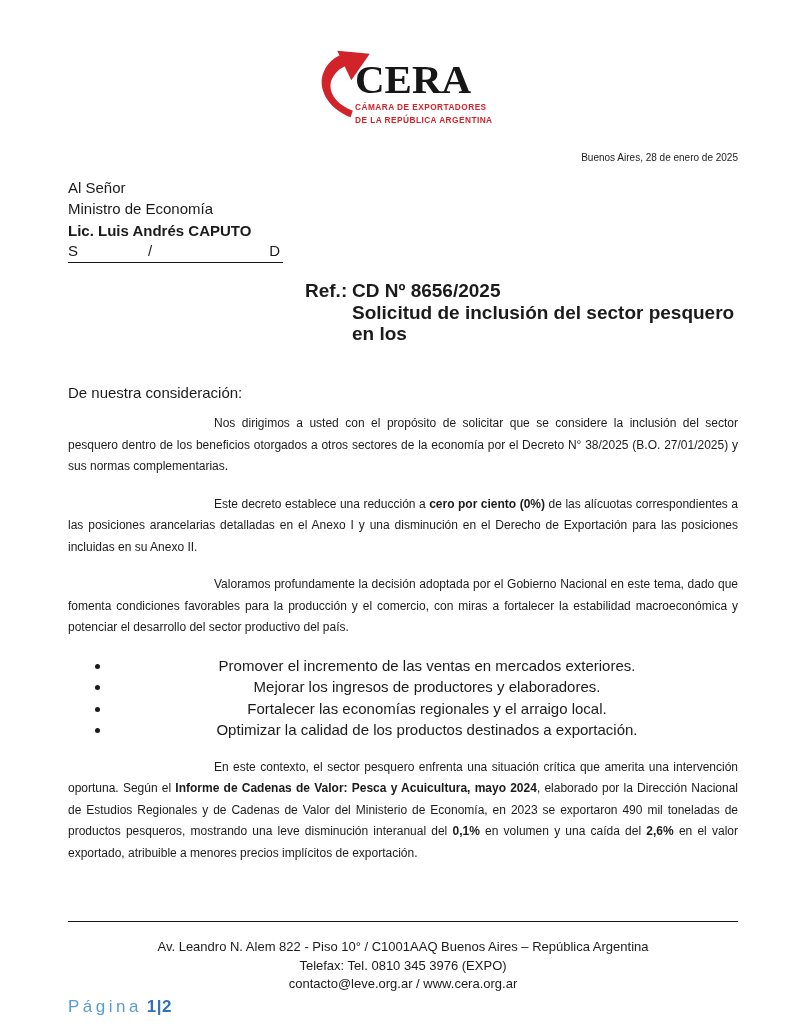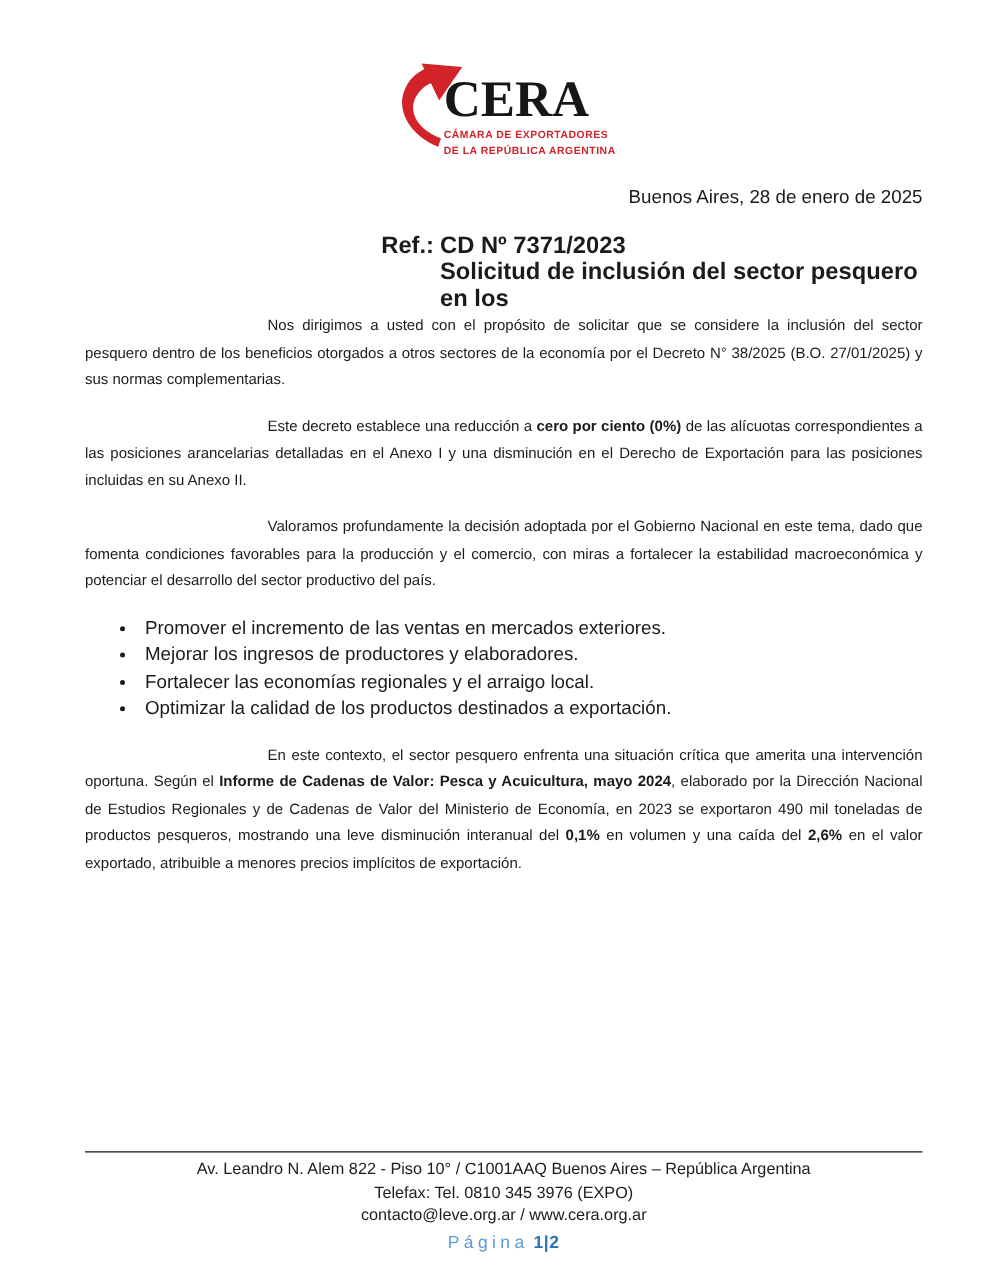--- a/index.html
+++ b/index.html
@@ -23,21 +23,21 @@
     font-weight:700;font-size:41px;line-height:42px;
     color:#161616;letter-spacing:0px;
   }
   .logo-sub{
     color:var(--logo-red);
     font-size:8.3px;font-weight:700;letter-spacing:.45px;
     line-height:11px;margin-top:2px;white-space:nowrap;
   }
 
   
-  .date-line{margin-top:17px;text-align:right;font-size:15px;line-height:21.5px;}
+  .date-line{margin-top:17px;text-align:right;font-size:10px;line-height:21.5px;}
   .addressee{margin-top:8px;font-size:15px;line-height:21.5px;}
   .addr-bold{font-weight:700;}
   .sd-line{
     position:relative;display:block;width:215px;height:21px;
     border-bottom:1.6px solid #161616;font-size:15px;
   }
   .sd-line .sd-s{position:absolute;left:0;bottom:1px;}
   .sd-line .sd-slash{position:absolute;left:80px;bottom:1px;}
   .sd-line .sd-d{position:absolute;right:3px;bottom:1px;}
 
@@ -53,27 +53,27 @@
   .salutation{margin:37px 0 10px 0;font-size:15px;line-height:21.5px;}
   .para{
     font-size:12px;line-height:21.5px;text-align:justify;
     text-indent:146px;margin:0 0 16px 0;
   }
   .b{font-weight:700;}
   ul.bullets{
     margin:4px 0 16px 0;padding:0 0 0 43px;
     font-size:15px;line-height:21.5px;
   }
-  ul.bullets li{padding-left:5px;text-align:left;}
+  ul.bullets li{padding-left:5px;text-align:center;}
 
   
   .footer{position:absolute;left:68px;right:59px;top:921px;border-top:1.6px solid #161616;}
   .footer-line{text-align:center;font-size:13px;line-height:18.5px;}
-  .footer-line:first-of-type{margin-top:4px;}
-  .page-indicator{margin-top:3px;text-align:center;font-size:14px;}
+  .footer-line:first-of-type{margin-top:16px;}
+  .page-indicator{margin-top:3px;text-align:left;font-size:17px;}
   .page-label{color:var(--page-blue);letter-spacing:3.5px;}
   .page-value{color:var(--page-blue-dark);font-weight:700;letter-spacing:.5px;}
 </style>
 </head>
 <body>
 
 <div class="page">
   <div class="content">
 
     <div class="logo-wrap">
@@ -83,29 +83,40 @@
       </svg>
       <div class="logo-text">
         <div class="wordmark">CERA</div>
         <div class="logo-sub">CÁMARA DE EXPORTADORES</div>
         <div class="logo-sub">DE LA REPÚBLICA ARGENTINA</div>
       </div>
     </div>
 
     <div class="date-line">Buenos Aires, 28 de enero de 2025</div>
 
+    <div class="addressee">
+      <div>Al Señor</div>
+      <div>Ministro de Economía</div>
+      <div class="addr-bold">Lic. Luis Andrés CAPUTO</div>
+      <span class="sd-line">
+        <span class="sd-s">S</span>
+        <span class="sd-slash">/</span>
+        <span class="sd-d">D</span>
+      </span>
+    </div>
 
     <div class="ref-block">
       <div class="ref-label">Ref.:</div>
       <div class="ref-lines">
-        <div>CD Nº 7371/2023</div>
+        <div>CD Nº 8656/2025</div>
         <div>Solicitud de inclusión del sector pesquero en los</div>
       </div>
     </div>
 
+    <div class="salutation">De nuestra consideración:</div>
 
     <p class="para"><span>Nos dirigimos a usted con el propósito de solicitar que se considere la inclusión del sector pesquero dentro de los beneficios otorgados a otros sectores de la economía por el Decreto N° 38/2025 (B.O. 27/01/2025) y sus normas complementarias.</span></p>
     <p class="para"><span>Este decreto establece una reducción a </span><span class="b">cero por ciento (0%)</span><span> de las alícuotas correspondientes a las posiciones arancelarias detalladas en el Anexo I y una disminución en el Derecho de Exportación para las posiciones incluidas en su Anexo II.</span></p>
     <p class="para"><span>Valoramos profundamente la decisión adoptada por el Gobierno Nacional en este tema, dado que fomenta condiciones favorables para la producción y el comercio, con miras a fortalecer la estabilidad macroeconómica y potenciar el desarrollo del sector productivo del país.</span></p>
 
     <ul class="bullets">
       <li>Promover el incremento de las ventas en mercados exteriores.</li>
       <li>Mejorar los ingresos de productores y elaboradores.</li>
       <li>Fortalecer las economías regionales y el arraigo local.</li>
       <li>Optimizar la calidad de los productos destinados a exportación.</li>

